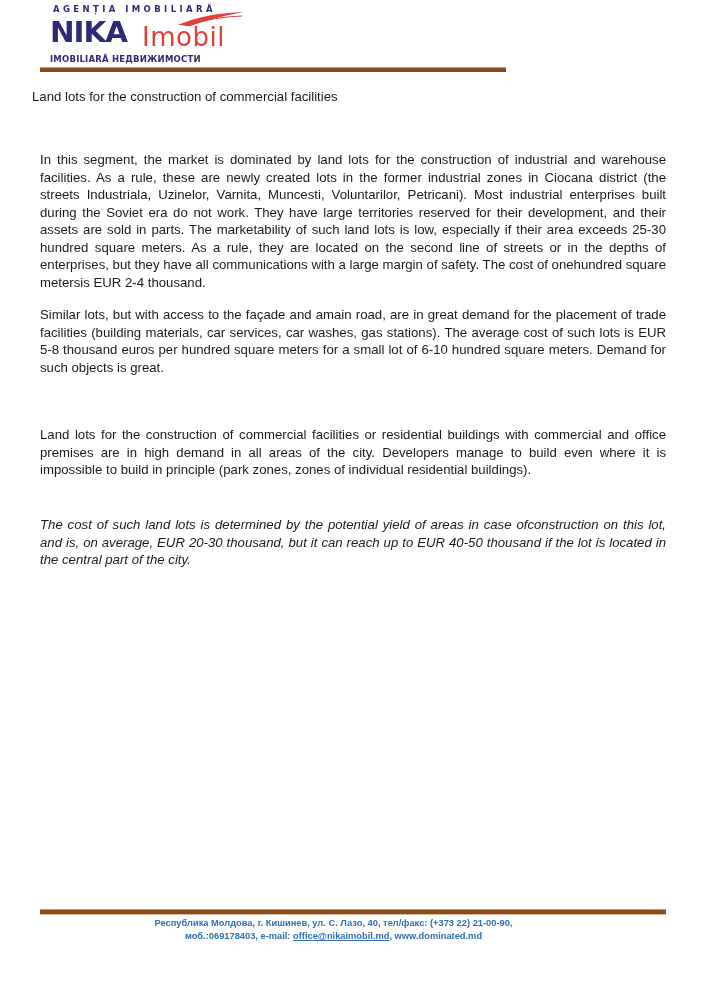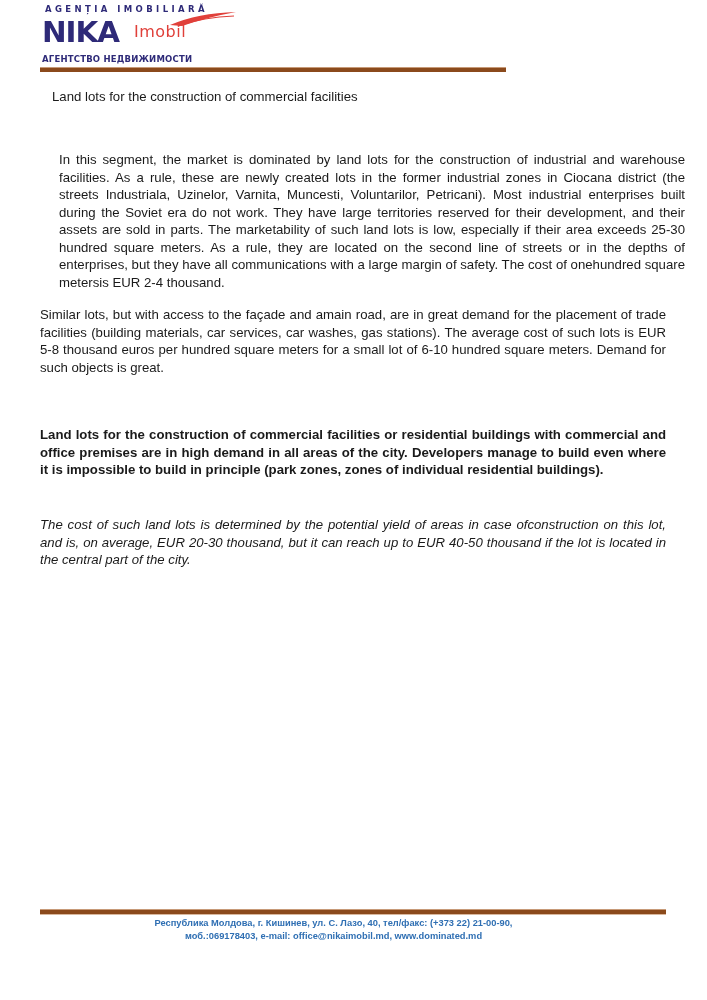--- a/index.html
+++ b/index.html
@@ -1,47 +1,47 @@
 <!DOCTYPE html>
 <html><head>
   <meta charset="utf-8">
   <style>
     html, body { margin: 0; padding: 0; background: #ffffff; }
     body { width: 707px; height: 1000px; position: relative; overflow: hidden; font-family: "Liberation Sans", sans-serif; color: #1a1a1a; }
-    .logo { position: absolute; left: 40px; top: 2px; width: 180px; height: 64px; text-decoration: underline; }
+    .logo { position: absolute; left: 48px; top: 2px; width: 180px; height: 64px; text-decoration: underline; }
     .logo-top { position: absolute; left: 5px; top: 2px; font-family: "DejaVu Sans", sans-serif; font-weight: bold; font-size: 8.5px; letter-spacing: 3.4px; color: #2e2a78; white-space: nowrap; }
     .logo-nika { position: absolute; left: 2px; top: 14px; font-family: "DejaVu Sans", sans-serif; font-weight: bold; font-size: 28px; letter-spacing: -1px; color: #2e2a78; transform: scaleX(1.05); transform-origin: left; }
-    .logo-imobil { position: absolute; left: 94px; top: 20px; font-family: "DejaVu Sans", sans-serif; font-size: 16px; color: #e0403a; letter-spacing: 0.5px; }
+    .logo-imobil { position: absolute; left: 94px; top: 20px; font-family: "DejaVu Sans", sans-serif; font-size: 26px; color: #e0403a; letter-spacing: 0.5px; }
     .logo-swoosh { position: absolute; left: 128px; top: 9px; width: 70px; height: 16px; }
     .logo-ru { position: absolute; left: 2px; top: 52px; font-family: "DejaVu Sans", sans-serif; font-weight: bold; font-size: 8.5px; color: #2e2a78; white-space: nowrap; letter-spacing: 0.2px; }
     .hdr-rule { position: absolute; left: 40px; top: 67px; width: 466px; height: 4px; background: #8b4a1c; border-top: 1px solid #c79a78; }
-    .doc-title { position: absolute; left: 52px; top: 89px; font-size: 13.2px; margin: 0; font-weight: normal; }
+    .doc-title { position: absolute; left: 32px; top: 89px; font-size: 13.2px; margin: 0; font-weight: normal; }
     .para { position: absolute; left: 40px; width: 626px; font-size: 13.2px; line-height: 17.5px; text-align: justify; margin: 0; }
-    #p1 { top: 151px; margin-left: 19px; }
+    #p1 { top: 151px; }
     #p2 { top: 306px; }
-    #p3 { top: 426px; font-weight: bold; }
+    #p3 { top: 426px; }
     #p4 { top: 516px; font-style: italic; }
     .ftr-rule { position: absolute; left: 40px; top: 909px; width: 626px; height: 4px; background: #8b4a1c; border-top: 1px solid #c79a78; border-bottom: 1px solid #d9b89e; }
     .footer { position: absolute; left: 0; width: 707px; text-align: center; font-family: "Liberation Sans", sans-serif; font-weight: bold; font-size: 9.3px; color: #2f6fb3; }
     #f1 { top: 918px; left: -20px; }
     #f2 { top: 931px; left: -20px; }
-    .footer a { color: #2f6fb3; }
+    .footer a { color: #2f6fb3; text-decoration: underline; }
   </style>
 </head>
 <body>
 
 <div class="logo">
   <div class="logo-top">AGENȚIA IMOBILIARĂ</div>
   <svg class="logo-swoosh" viewBox="0 0 70 16">
     <path d="M2 14 Q30 2 68 1 Q40 6 14 15 Z" fill="#e0403a"></path>
     <path d="M10 15 Q36 6 66 5" stroke="#e0403a" stroke-width="1.2" fill="none"></path>
   </svg>
   <div class="logo-nika">NIKA</div>
   <div class="logo-imobil">Imobil</div>
-  <div class="logo-ru">АГЕНТСТВО НЕДВИЖИМОСТИ</div>
+  <div class="logo-ru">IMOBILIARĂ НЕДВИЖИМОСТИ</div>
 </div>
 <div class="hdr-rule"></div>
 
 <h1 class="doc-title">Land lots for the construction of commercial facilities</h1>
 
 <p class="para" id="p1">In this segment, the market is dominated by land lots for the construction of industrial and warehouse facilities. As a rule, these are newly created lots in the former industrial zones in Ciocana district (the streets Industriala, Uzinelor, Varnita, Muncesti, Voluntarilor, Petricani). Most industrial enterprises built during the Soviet era do not work. They have large territories reserved for their development, and their assets are sold in parts. The marketability of such land lots is low, especially if their area exceeds 25-30 hundred square meters. As a rule, they are located on the second line of streets or in the depths of enterprises, but they have all communications with a large margin of safety. The cost of onehundred square metersis EUR 2-4 thousand.</p>
 <p class="para" id="p2">Similar lots, but with access to the façade and amain road, are in great demand for the placement of trade facilities (building materials, car services, car washes, gas stations). The average cost of such lots is EUR 5-8 thousand euros per hundred square meters for a small lot of 6-10 hundred square meters. Demand for such objects is great.</p>
 <p class="para" id="p3">Land lots for the construction of commercial facilities or residential buildings with commercial and office premises are in high demand in all areas of the city. Developers manage to build even where it is impossible to build in principle (park zones, zones of individual residential buildings).</p>
 <p class="para" id="p4">The cost of such land lots is determined by the potential yield of areas in case ofconstruction on this lot, and is, on average, EUR 20-30 thousand, but it can reach up to EUR 40-50 thousand if the lot is located in the central part of the city.</p>
 

